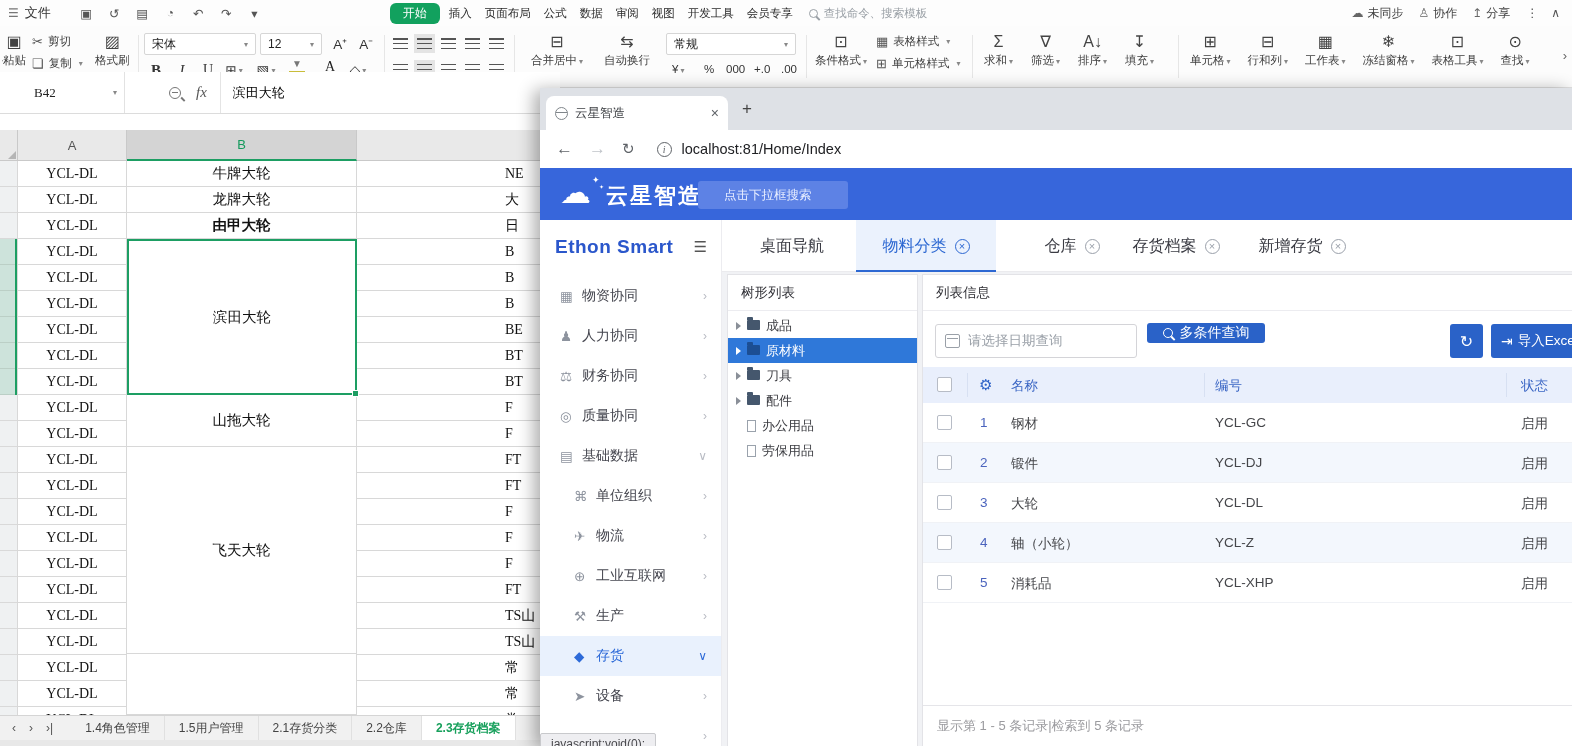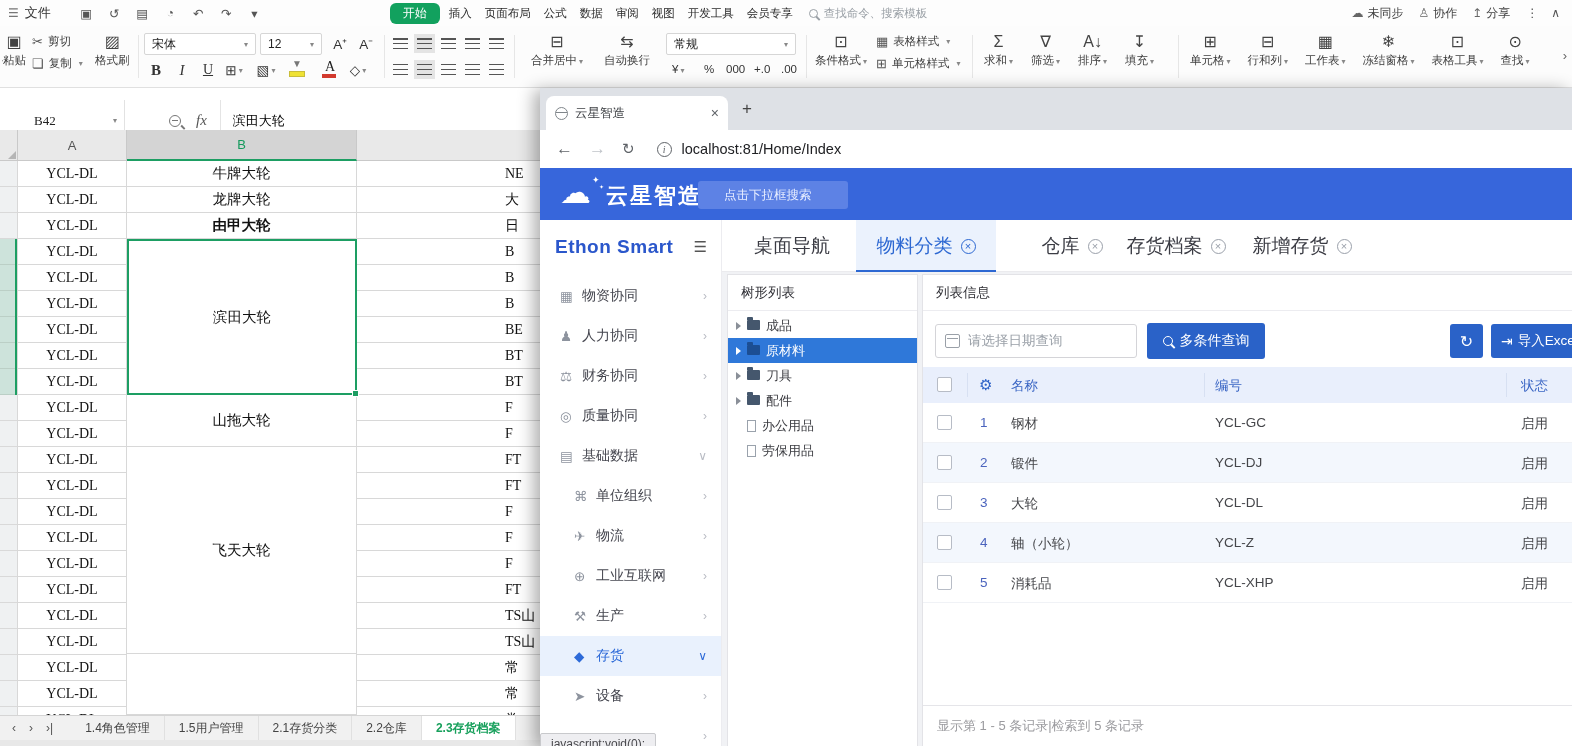--- a/index.html
+++ b/index.html
@@ -50,21 +50,21 @@
 .fcolor::after{content:"";position:absolute;left:2px;right:4px;bottom:1px;height:4px;background:#d23a2e}
 .lnbox{position:absolute;width:21px;height:19px;display:flex;align-items:center;justify-content:center}
 .lnbox.pressed{background:#e4e4e4}
 .lnbox i{width:15px;height:11px;background:repeating-linear-gradient(to bottom,#555 0 1.5px,transparent 1.5px 4.8px)}
 .nsym{position:absolute;top:37px;font-size:11.5px;color:#333}
 .hgroup{position:absolute;top:6px;display:flex;align-items:flex-start}
 .icol{display:flex;flex-direction:column;align-items:center;gap:2px}
 .icol i{font-size:16px;line-height:19px;color:#444}
 .rmore{position:absolute;right:5px;top:22px;color:#666;font-size:13px}
 
-.fbar{position:absolute;top:100px;left:0;width:560px;height:42px;background:#fff;border-bottom:1px solid #dcdcdc;display:flex;align-items:center}
+.fbar{position:absolute;top:72px;left:0;width:560px;height:42px;background:#fff;border-bottom:1px solid #dcdcdc;display:flex;align-items:center}
 .namebox{width:125px;height:100%;border-right:1px solid #e2e2e2;display:flex;align-items:center;font-size:13px;color:#222;font-family:"Liberation Serif",serif;padding-left:34px}
 .namebox .caret{margin-left:auto;margin-right:7px;font-size:8px;color:#888}
 .magm{width:12px;height:12px;border:1.5px solid #777;border-radius:50%;position:relative;margin-left:44px;flex:none}
 .magm::before{content:"";position:absolute;left:2px;right:2px;top:4px;height:1.5px;background:#777}
 .magm::after{content:"";position:absolute;width:1.5px;height:5px;background:#777;right:-3px;bottom:-4px;transform:rotate(-45deg)}
 .fx{margin-left:15px;font-family:"Liberation Serif",serif;font-style:italic;font-size:15px;color:#555}
 .fvalue{margin-left:13px;padding-left:12px;border-left:1px solid #e4e4e4;height:100%;display:flex;align-items:center;font-size:13px;font-family:"Liberation Serif",serif;color:#000}
 
 .colheads{position:absolute;top:130px;left:0;width:560px;height:31px}
 .corner{position:absolute;left:0;top:0;width:18px;height:31px;background:#e9e9e9;border-right:1px solid #c9c9c9;border-bottom:1px solid #c9c9c9}
@@ -125,21 +125,21 @@
 .navitem{height:40px;display:flex;align-items:center;padding:0 14px 0 20px;color:#45464f;font-size:14px}
 .navitem.sub{padding-left:34px}
 .nico{width:20px;font-size:13.5px;color:#8d939e}
 .nlabel{margin-left:2px}
 .nchev{margin-left:auto;color:#b9bcc4;font-size:12px}
 .navitem.active{background:#e9f1fd;color:#2d6ad8}
 .navitem.active .nico,.navitem.active .nchev{color:#2d6ad8}
 .statuschip{position:absolute;left:0;top:513px;height:22px;background:#eeeef1;border:1px solid #c8c9cc;font-size:12px;color:#49494d;display:flex;align-items:center;padding:0 10px;border-radius:2px;white-space:nowrap;z-index:3}
 
 .apptabs{position:absolute;left:182px;top:132px;right:0;height:52px;background:#fff;border-bottom:1px solid #ebebee}
-.atab{position:absolute;top:0;height:52px;display:flex;align-items:center;justify-content:center;gap:8px;font-size:19px;color:#3b3c44}
+.atab{position:absolute;top:0;height:52px;display:flex;align-items:center;justify-content:center;gap:8px;font-size:16px;color:#3b3c44}
 .atab:nth-child(1){left:22px;width:96px}
 .atab:nth-child(2){left:134px;width:140px;background:#ebf2fd;color:#2d68d2}
 .atab:nth-child(2)::after{content:"";position:absolute;left:0;right:0;bottom:-1px;height:3px;background:#2d68d2}
 .atab:nth-child(3){left:310px;width:80px}
 .atab:nth-child(4){left:402px;width:104px}
 .atab:nth-child(5){left:524px;width:112px}
 .tclose{width:15px;height:15px;border:1.2px solid #9aa0aa;border-radius:50%;position:relative;flex:none}
 .tclose::before{content:"×";position:absolute;left:50%;top:50%;transform:translate(-50%,-54%);font-size:11px;color:#9aa0aa}
 .atab:nth-child(2) .tclose{border-color:#2d68d2}
 .atab:nth-child(2) .tclose::before{color:#2d68d2}
@@ -156,21 +156,21 @@
 .titem.file .ticon{width:9px;height:12px;background:#fff;border:1px solid #9aa2ac;flex:none}
 .titem.selected{background:#2f78d9;color:#fff}
 .titem.selected .tcaret{border-left-color:#fff}
 .titem.selected .ticon,.titem.selected .ticon::before{background:#1c4e93}
 
 .listcard{position:absolute;left:200px;top:2px;width:652px;bottom:-10px;background:#fff;border:1px solid #e3e3e7;overflow:hidden}
 .ltoolbar{position:absolute;top:48px;left:0;right:0;height:36px}
 .dateinput{position:absolute;left:12px;top:1px;width:202px;height:34px;border:1px solid #d4d4d8;border-radius:3px;display:flex;align-items:center;gap:8px;padding-left:9px;color:#9aa0a8;font-size:13.5px;background:#fff}
 .cal{width:15px;height:14px;border:1.4px solid #9aa0a8;border-radius:2px;position:relative;flex:none}
 .cal::before{content:"";position:absolute;left:1px;right:1px;top:2.6px;height:1.2px;background:#9aa0a8}
-.qbtn{position:absolute;left:224px;top:0;width:118px;height:36px;background:#2a62c8;border:none;border-radius:3px;color:#fff;font-size:14px;display:flex;align-items:center;justify-content:center;gap:7px;font-family:inherit;cursor:pointer}
+.qbtn{position:absolute;left:224px;top:0;width:118px;height:20px;background:#2a62c8;border:none;border-radius:3px;color:#fff;font-size:14px;display:flex;align-items:center;justify-content:center;gap:7px;font-family:inherit;cursor:pointer}
 .rbtn{position:absolute;left:527px;top:1px;width:33px;height:34px;background:#2a62c8;border:none;border-radius:3px;color:#fff;font-size:16px;font-family:inherit;cursor:pointer}
 .ibtn{position:absolute;left:568px;top:1px;width:114px;height:34px;background:#2a62c8;border:none;border-radius:3px;color:#fff;font-size:13.5px;display:flex;align-items:center;gap:5px;padding-left:10px;font-family:inherit;cursor:pointer;white-space:nowrap}
 .ibtn i{font-size:14px}
 .thead{position:absolute;left:0;width:712px;top:92px;height:36px;background:#e9effc;color:#3b66c4;font-size:13.5px}
 .cb{position:absolute;width:15px;height:15px;border:1px solid #b7bcc6;border-radius:2px;background:#fff}
 .thead .cb{left:14px;top:10px}
 .gear{position:absolute;left:56px;top:9px;color:#2f63c8;font-size:15px}
 .thead .col{position:absolute;top:10px}
 .colname{left:88px}.colcode{left:292px}.colstatus{left:598px}
 .vline{position:absolute;top:6px;bottom:6px;width:1px;background:#d7e0f2}

